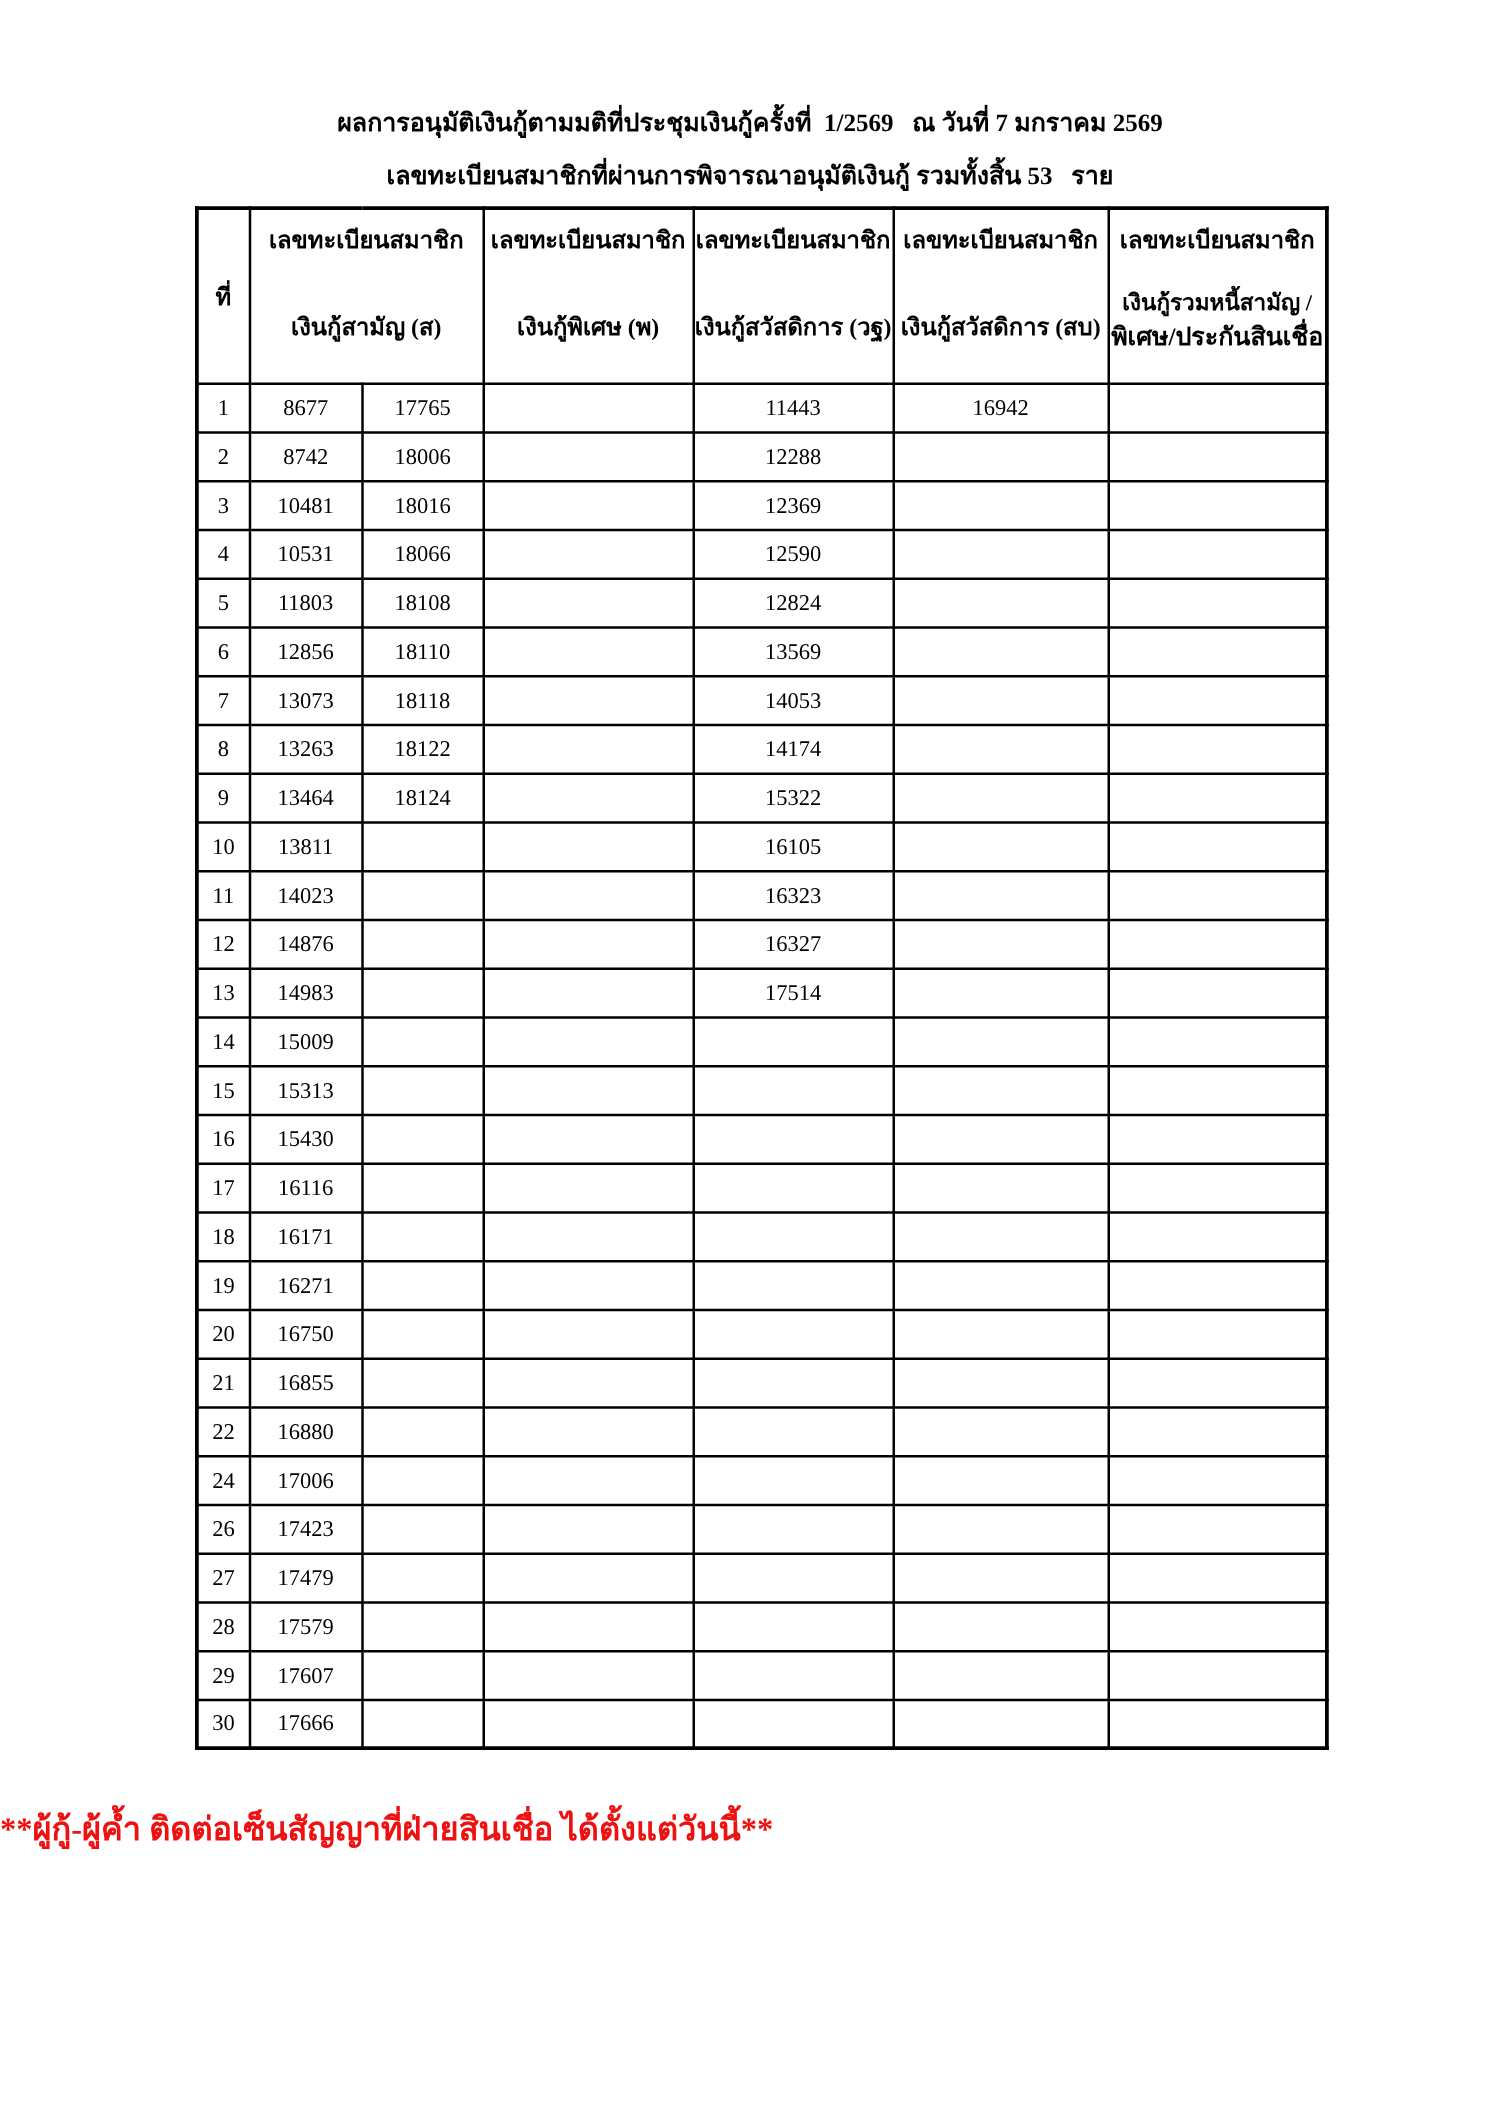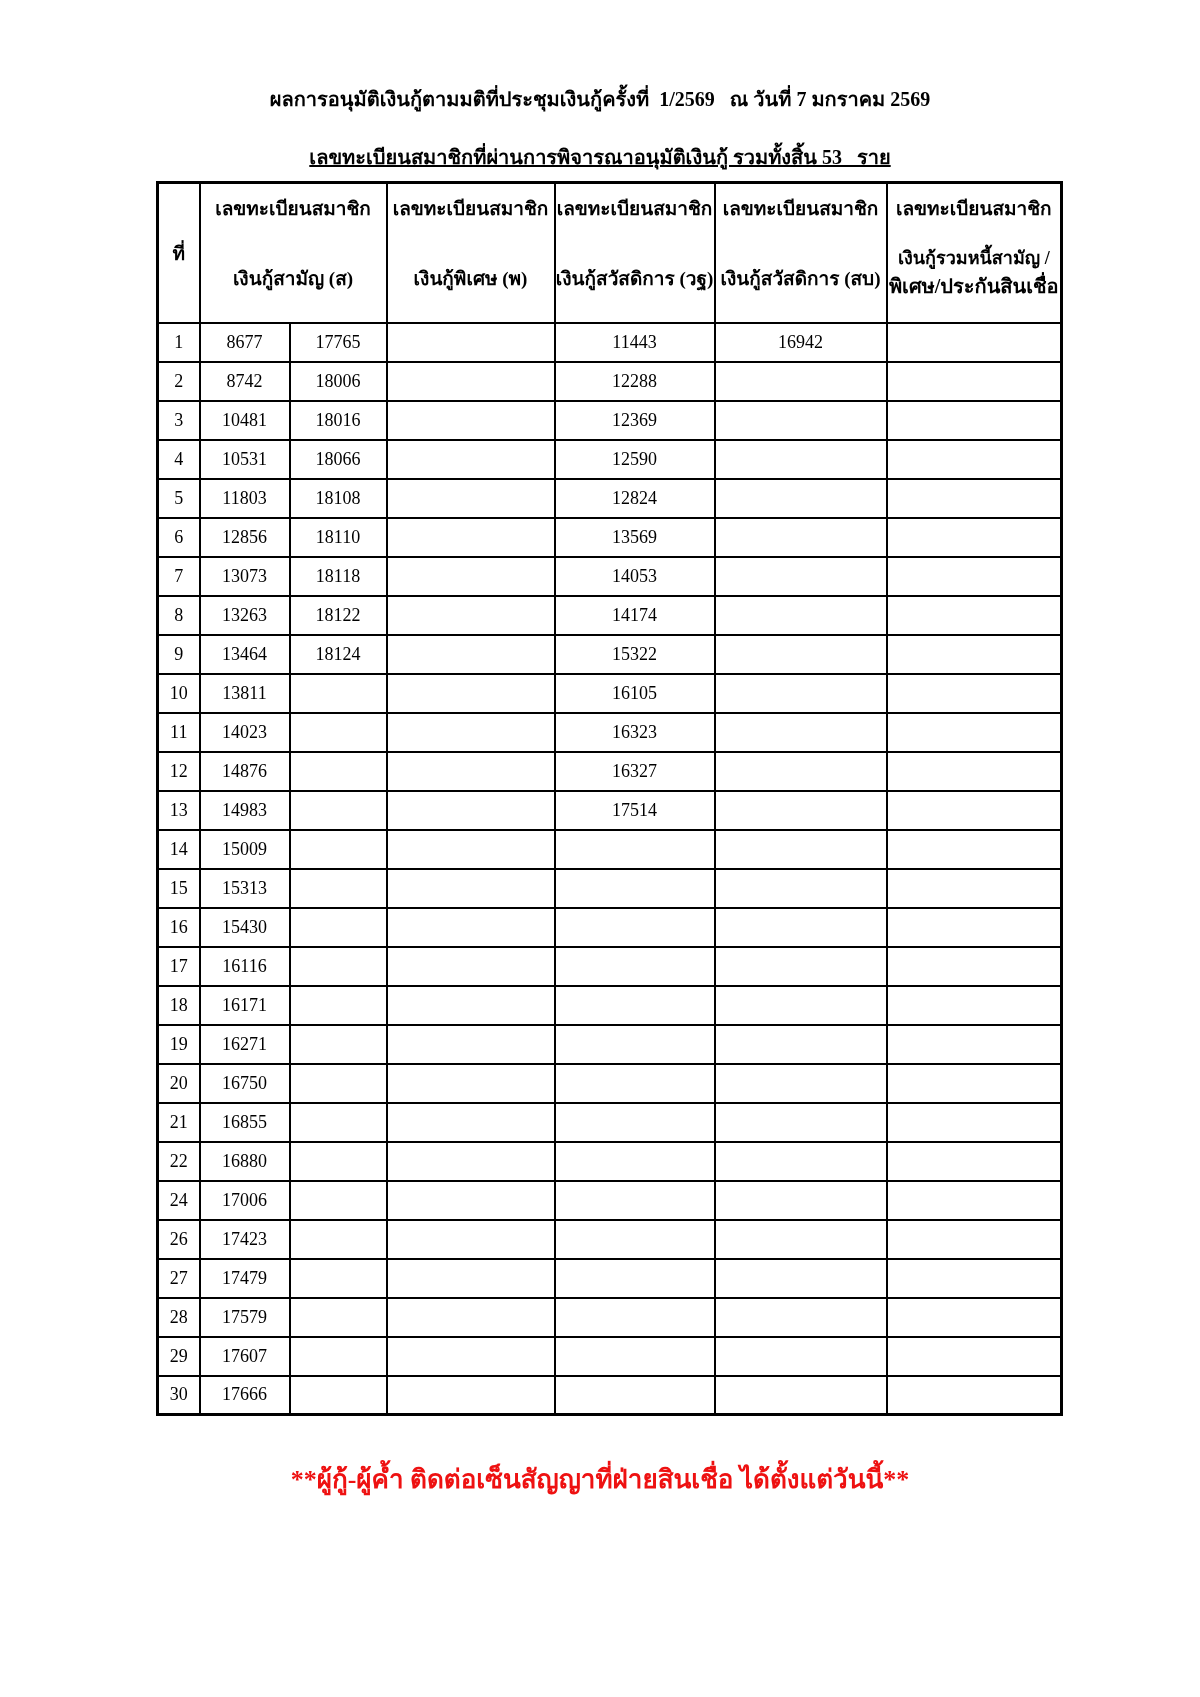--- a/index.html
+++ b/index.html
@@ -23,22 +23,21 @@
     padding-top: 84px;
     text-align: center;
   }
   .title-line {
     font-size: 20px;
     font-weight: bold;
     line-height: 30px;
     white-space: pre;
   }
   .title-line + .title-line {
-    margin-top: 28px;
-    text-decoration: underline;
+    margin-top: 12px;
   }
   table.loan-table {
     border-collapse: collapse;
     table-layout: fixed;
     width: 904px;
     margin-left: 156px;
     margin-top: 9px;
     border: 3px solid #000;
   }
   table.loan-table th,
@@ -75,21 +74,20 @@
     line-height: 28px;
     font-size: 20px;
   }
   td {
     font-size: 18px;
     vertical-align: middle;
     font-family: "Liberation Serif", "DejaVu Serif", serif;
   }
   .footer-note {
     margin-top: 44px;
-    text-align: center;
     font-size: 26px;
     font-weight: bold;
     line-height: 40px;
   }
 </style>
 </head>
 <body>
 
 <div class="page">
 

